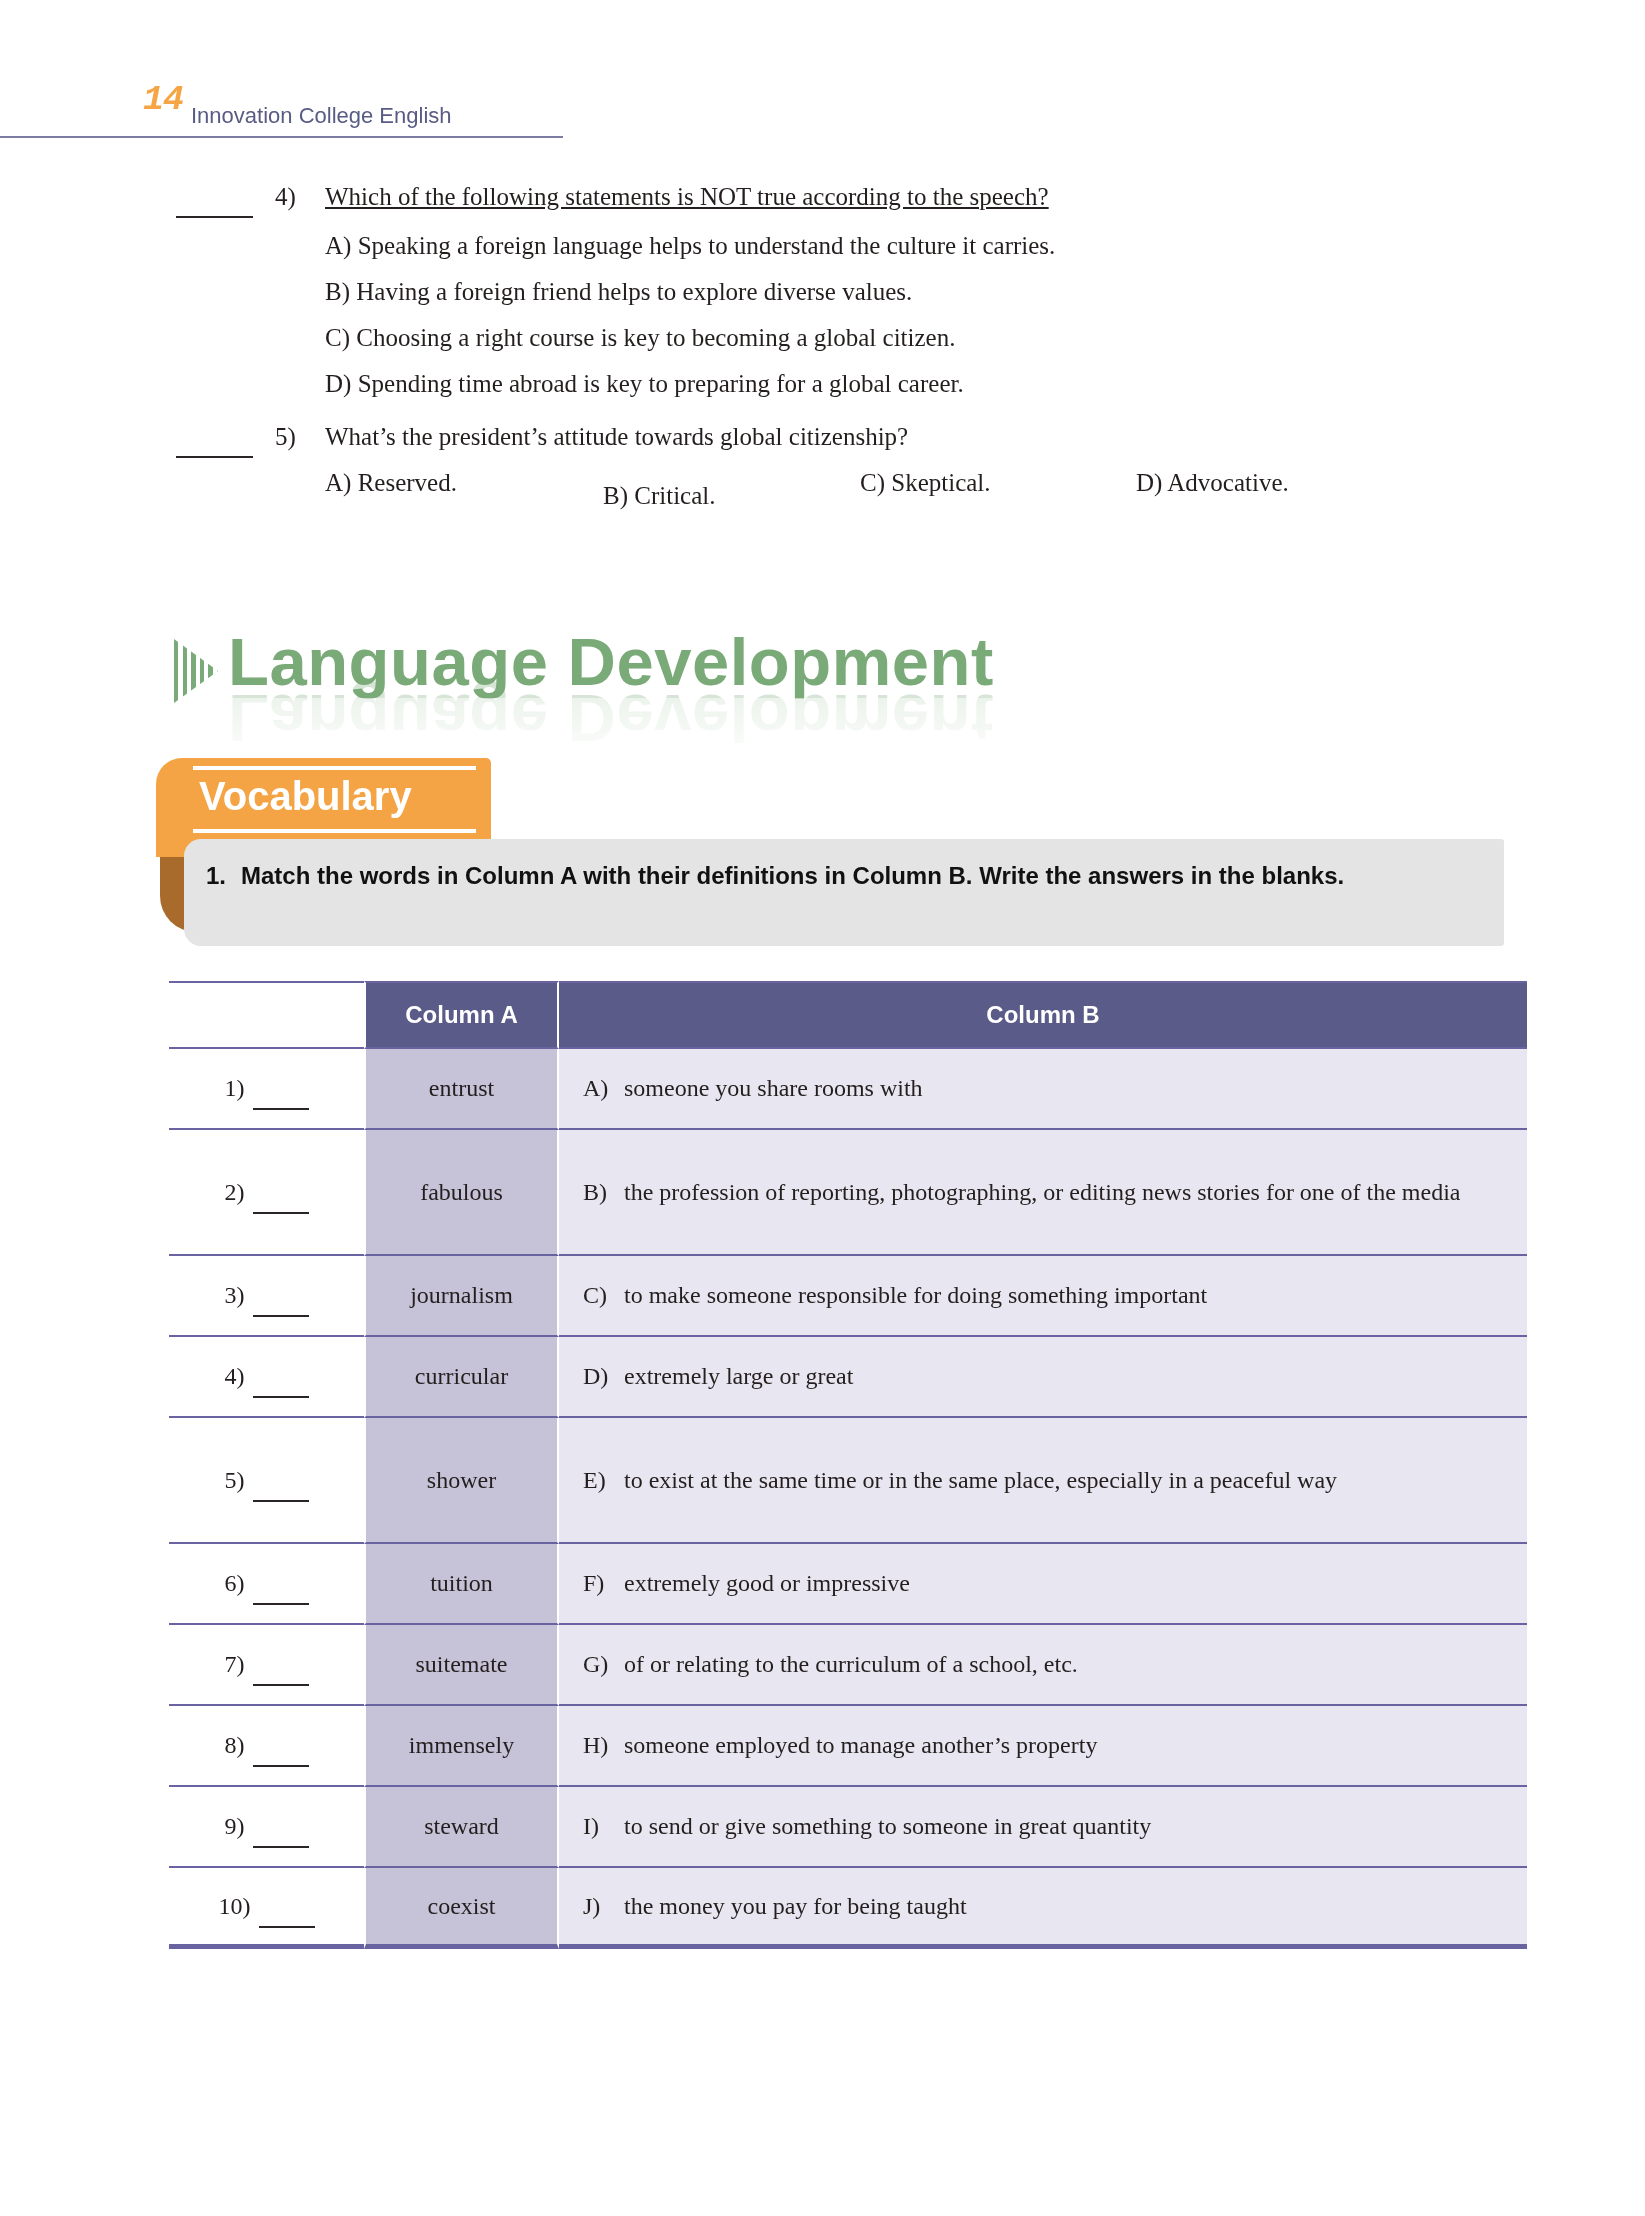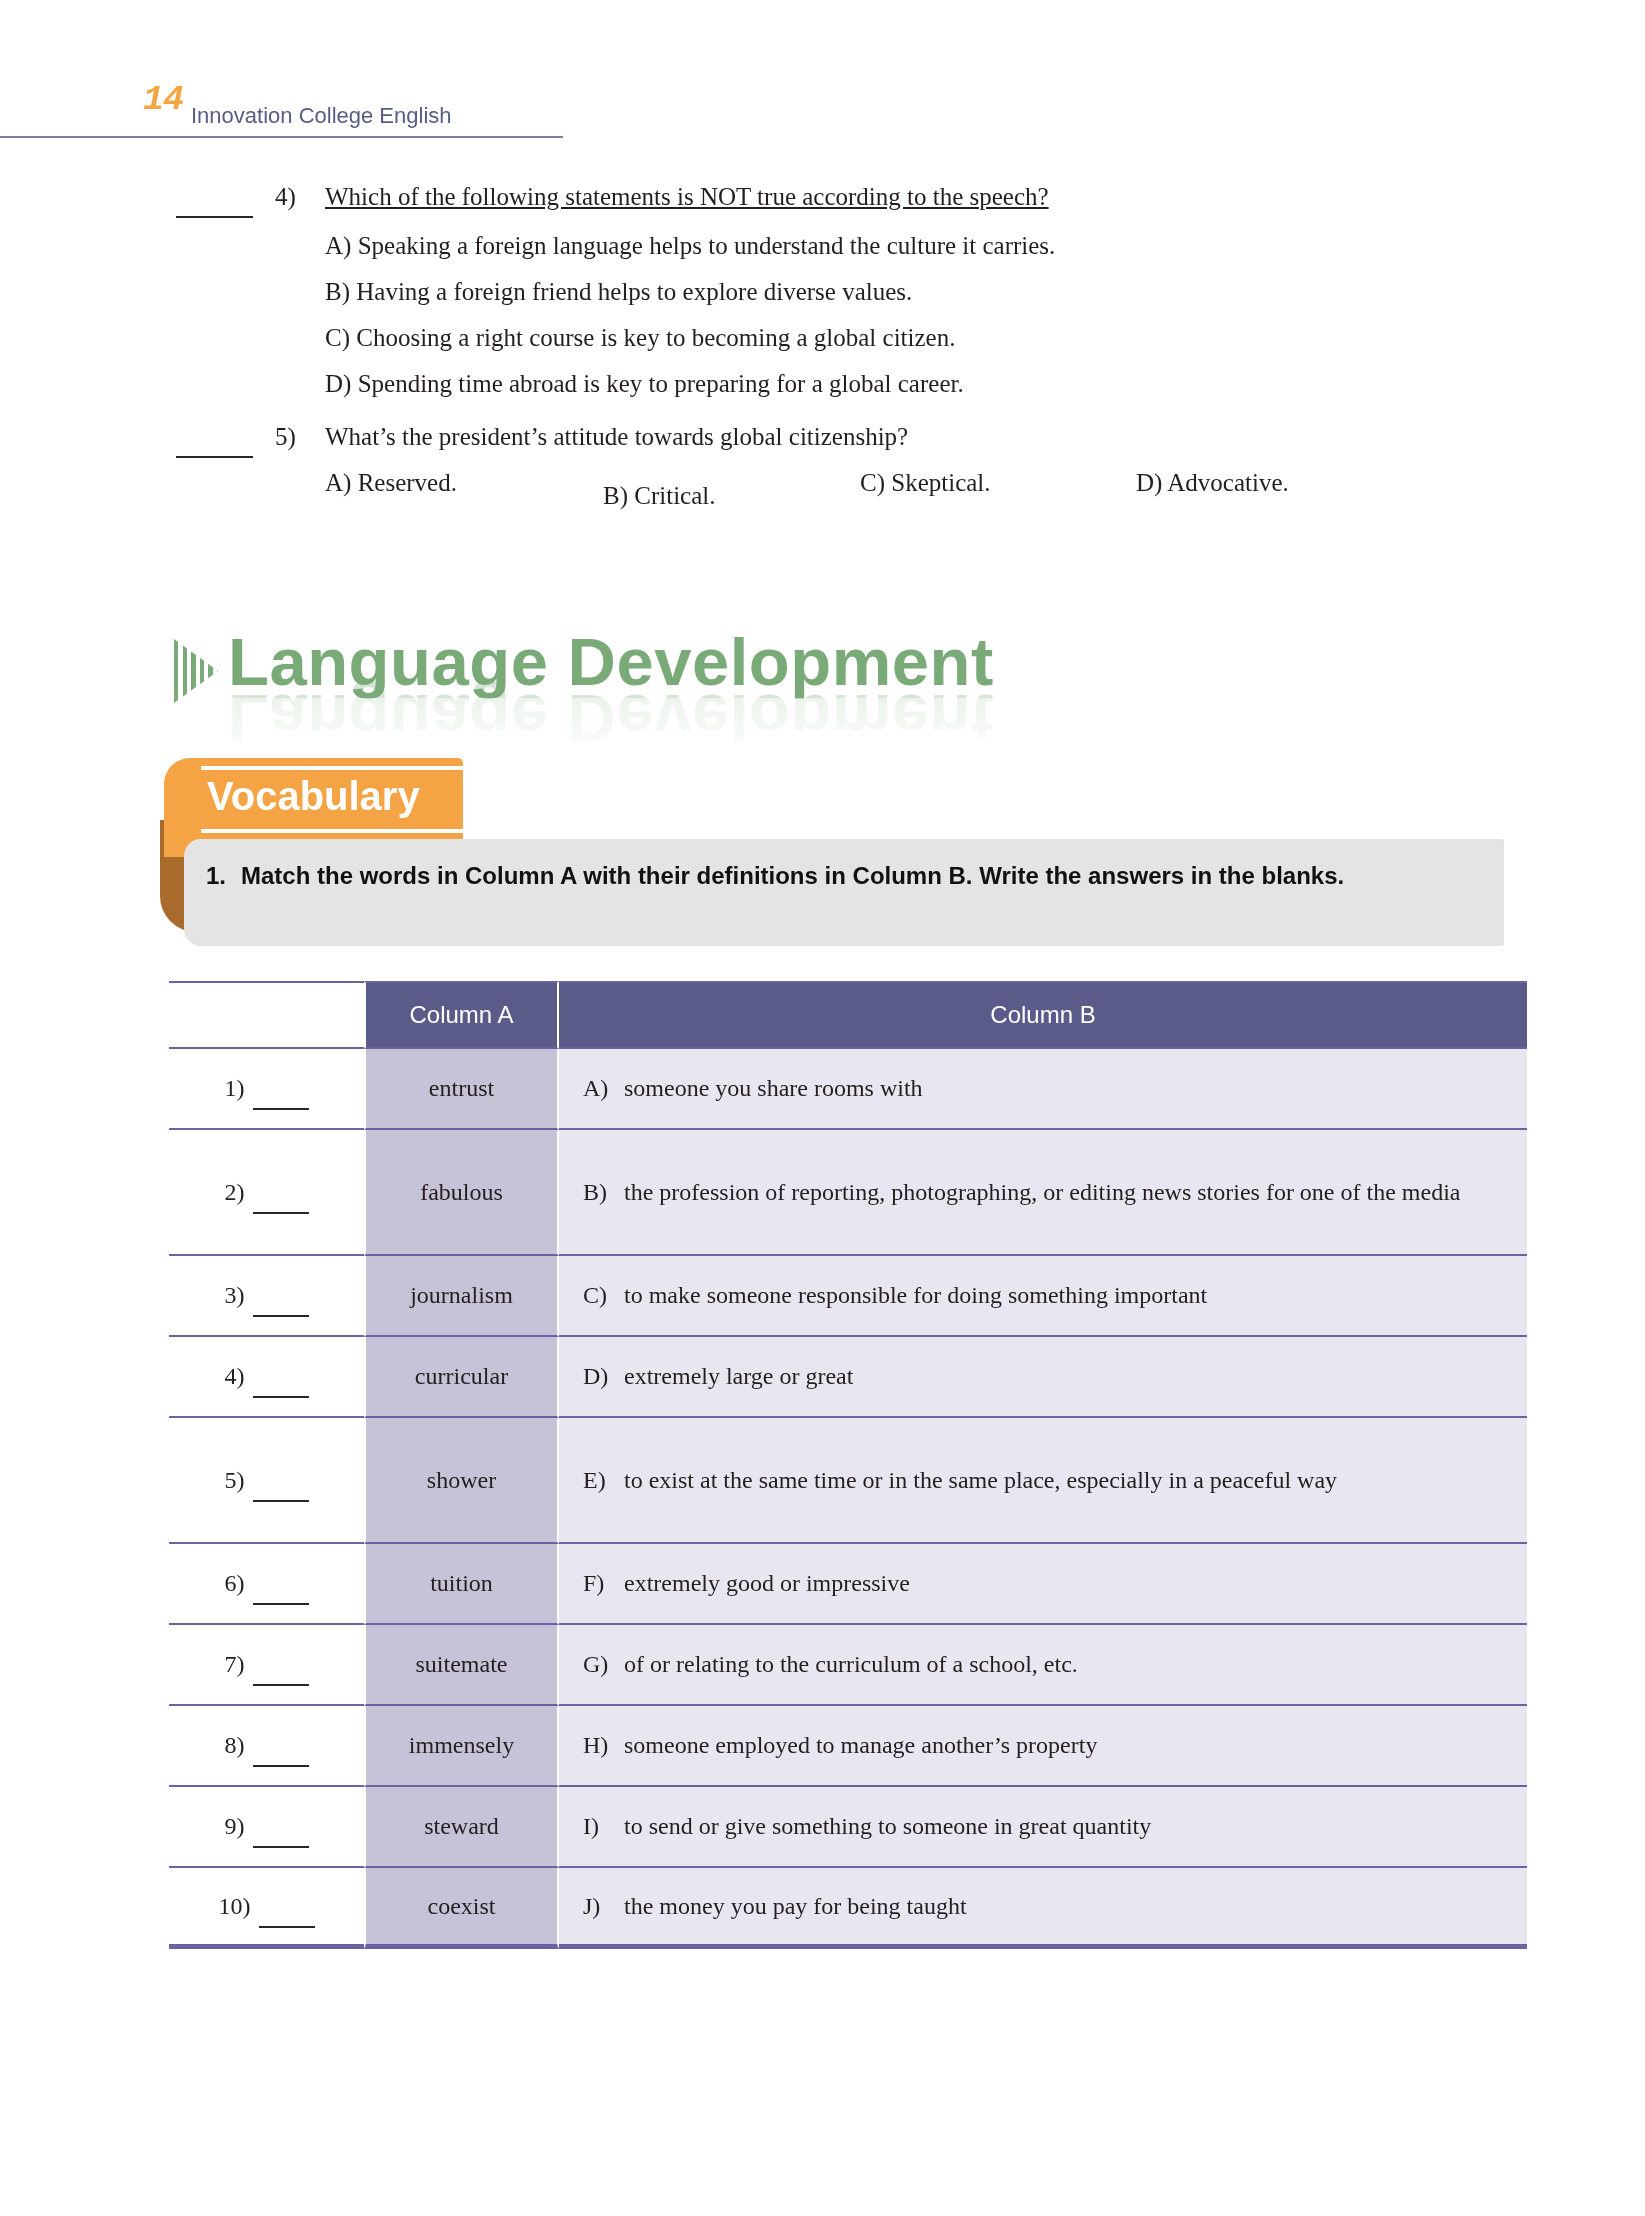--- a/index.html
+++ b/index.html
@@ -66,21 +66,21 @@
     position:absolute;left:174px;top:639px;width:44px;height:64px;
     background:repeating-linear-gradient(to right,#79aa78 0 4.5px,#ffffff 4.5px 8.6px);
     clip-path:polygon(0 0,100% 50%,0 100%);
   }
   
   .vocab-fold{
     position:absolute;left:160px;top:820px;width:46px;height:112px;
     background:#a96b2c;border-radius:0 0 0 36px;z-index:1;
   }
   .vocab-tab{
-    position:absolute;left:164px;top:758px;width:299px;height:99px;
+    position:absolute;left:156px;top:758px;width:335px;height:99px;
     background:#f5a445;border-radius:26px 5px 0 0;z-index:2;
   }
   .vocab-rule{
     position:absolute;left:37px;width:283px;height:4px;background:#ffffff;
   }
   .vocab-rule.r1{top:8px;}
   .vocab-rule.r2{top:71px;}
   .vocab-title{
     position:absolute;left:43px;top:16px;
     font-family:"Liberation Sans","DejaVu Sans",sans-serif;
@@ -106,21 +106,21 @@
   }
   .vocab-table th,.vocab-table td{
     vertical-align:middle;padding:0;
     border-bottom:2px solid #6a63a2;
   }
   .vocab-table thead th{
     border-top:2px solid #6a63a2;
     height:64px;
     background:#5a5b88;color:#ffffff;
     font-family:"Liberation Sans","DejaVu Sans",sans-serif;
-    font-weight:normal;font-size:24px;text-align:center;
+    font-weight:bold;font-size:24px;text-align:center;
   }
   .vocab-table thead th.cell-blankcol{background:transparent;}
   .vocab-table td.cell-num{
     background:#ffffff;text-align:center;white-space:nowrap;
   }
   .vocab-table td.cell-word{
     background:#c6c2d8;text-align:center;
     border-left:2.5px solid #ffffff;border-right:2.5px solid #ffffff;
   }
   .vocab-table thead th.cell-wordhead{

